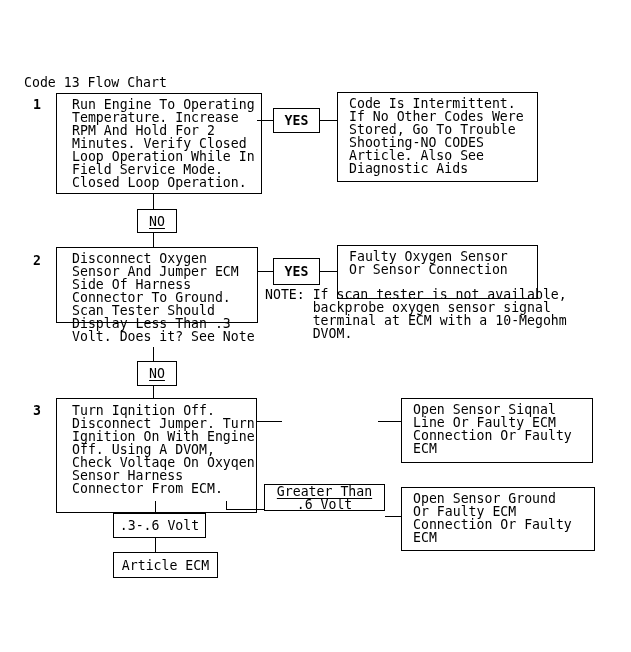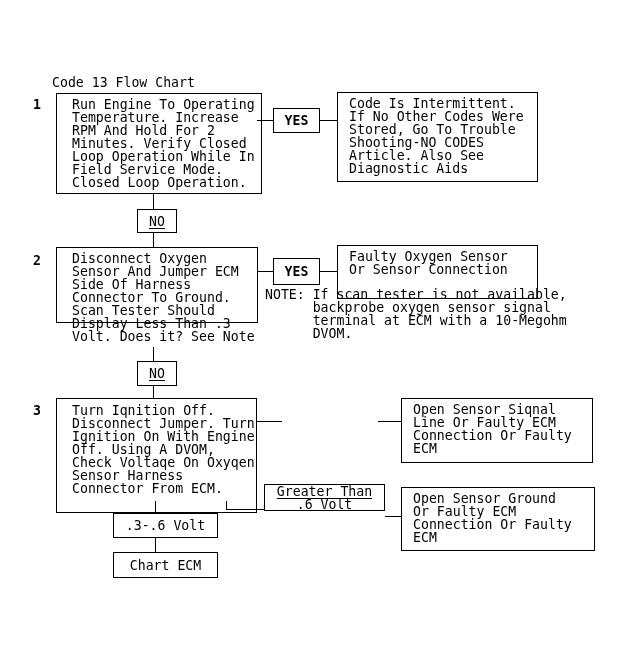--- a/index.html
+++ b/index.html
@@ -16,21 +16,21 @@
   .cc   { display:flex; align-items:center; justify-content:center; text-align:center; }
   .bold { font-weight:bold; }
   .ul   { text-decoration:underline; text-underline-offset:2px; }
   .stack{ display:flex; flex-direction:column; align-items:center; justify-content:center; height:100%; }
 </style>
 </head>
 <body>
 
 <div class="canvas">
 
-  <div class="abs" style="left:52px; top:76px;">Code 13 Flow Chart</div>
+  <div class="abs" style="left:24px; top:76px;">Code 13 Flow Chart</div>
 
   <div class="abs bold" style="left:33px; top:98px;">1</div>
 
   <div class="box" style="left:56px; top:93px; width:206px; height:101px;">
     <div class="pre" style="padding:4px 0 0 15px;">Run Engine To Operating
 Temperature. Increase
 RPM And Hold For 2
 Minutes. Verify Closed
 Loop Operation While In
 Field Service Mode.
@@ -138,23 +138,23 @@
 
   <div class="box" style="left:401px; top:487px; width:194px; height:64px;">
     <div class="pre" style="padding:4px 0 0 11px;">Open Sensor Ground
 Or Faulty ECM
 Connection Or Faulty
 ECM</div>
   </div>
 
   <div class="vline" style="left:155px; top:501px; width:1px; height:12px;"></div>
 
-  <div class="box cc" style="left:113px; top:513px; width:105px; height:25px;">
+  <div class="box cc" style="left:113px; top:513px; width:93px; height:25px;">
     <span>.3-.6 Volt</span>
   </div>
 
   <div class="vline" style="left:155px; top:538px; width:1px; height:14px;"></div>
 
   <div class="box cc" style="left:113px; top:552px; width:105px; height:26px;">
-    <span>Chart ECM</span>
+    <span>Article ECM</span>
   </div>
 
 </div>
 
 </body></html>

